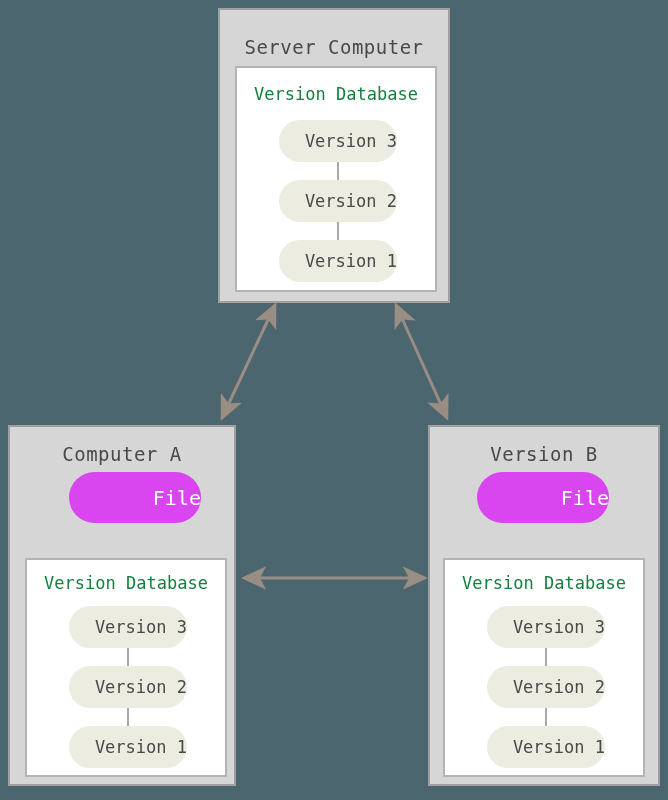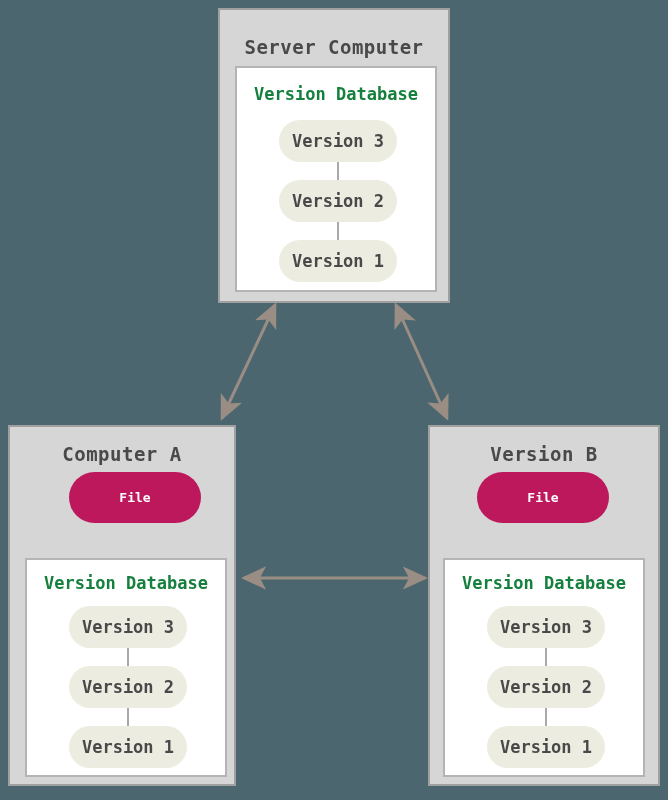--- a/index.html
+++ b/index.html
@@ -10,21 +10,20 @@
     width: 668px;
     height: 800px;
     background: #4c6670;
     font-family: "DejaVu Sans Mono", "Liberation Mono", monospace;
     overflow: hidden;
   }
   #stage {
     position: relative;
     width: 668px;
     height: 800px;
-    font-weight: bold;
   }
   svg.connectors {
     position: absolute;
     left: 0;
     top: 0;
     width: 668px;
     height: 800px;
     pointer-events: none;
   }
 
@@ -62,35 +61,35 @@
     color: #15803d;
     font-size: 17px;
     white-space: nowrap;
   }
 
   
   .pill {
     position: absolute;
     display: flex;
     align-items: center;
-    justify-content: center;
+    justify-content: flex-end;
     box-sizing: border-box;
     white-space: nowrap;
   }
   .pill.version {
     background: #ecece1;
     color: #494949;
     border-radius: 21px;
     font-size: 17px;
   }
   .pill.file {
-    background: #be185d;
+    background: #d946ef;
     color: #ffffff;
     border-radius: 26px;
-    font-size: 13px;
+    font-size: 20px;
   }
 
   
   .vconnect {
     position: absolute;
     width: 2px;
     background: #a9a9a9;
   }
 </style>
 </head>

